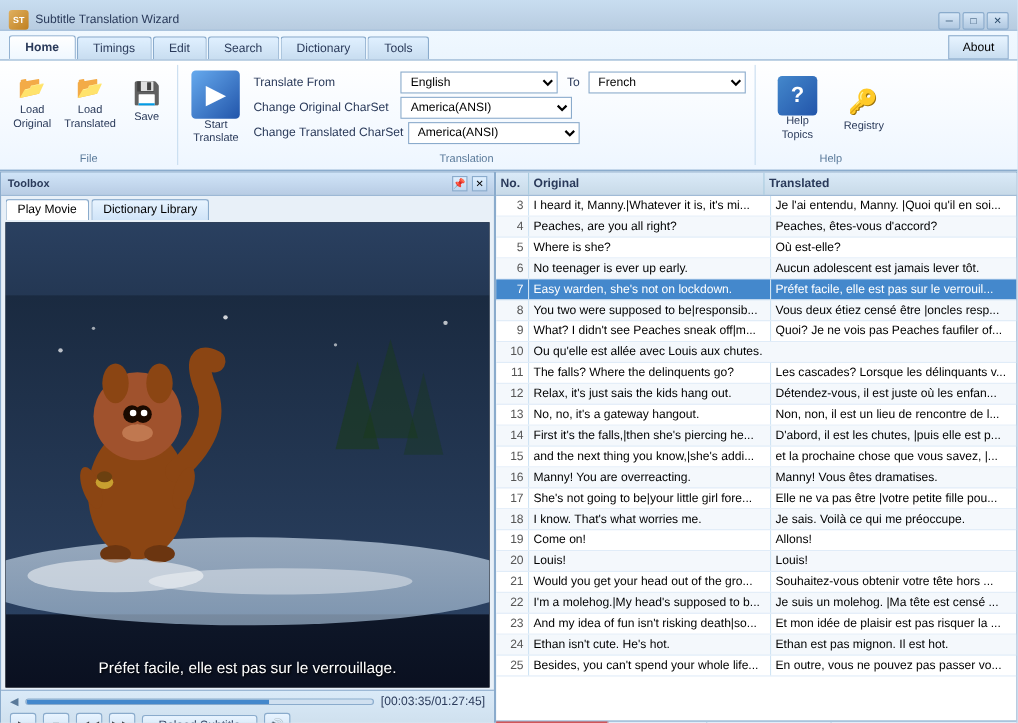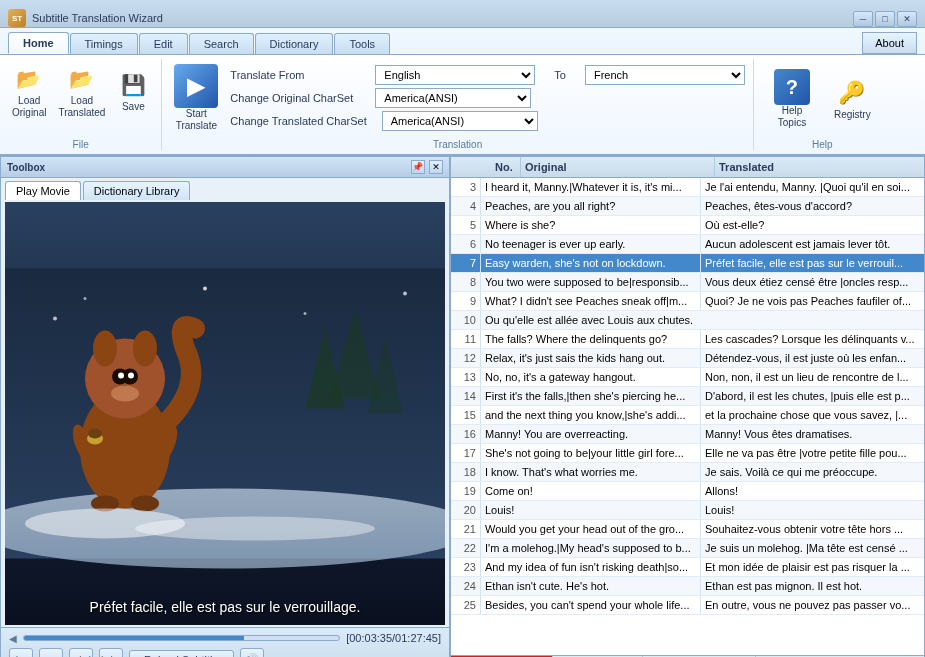--- a/index.html
+++ b/index.html
@@ -154,33 +154,33 @@
     
     .translation-controls {
       display: flex;
       flex-direction: column;
       gap: 3px;
       padding: 4px 0;
     }
     .translate-row {
       display: flex;
       align-items: center;
-      gap: 15px;
+      gap: 4px;
       font-size: 11px;
       color: #2a3a5a;
     }
     .translate-row label { min-width: 130px; }
     .translate-select {
       border: 1px solid #8aabcc;
       background: white;
       padding: 1px 4px;
       font-size: 11px;
       height: 20px;
     }
-    .translate-select-wide { width: 160px; }
+    .translate-select-wide { width: 143px; }
     .translate-select-med { width: 156px; }
     .to-label { color: #2a3a5a; }
 
     
     .help-group {
       display: flex;
       gap: 8px;
       align-items: center;
       padding: 4px;
     }
@@ -364,21 +364,21 @@
       background: white;
     }
     .table-header {
       display: flex;
       background: linear-gradient(to bottom, #daeaf8, #c8dae8);
       border-bottom: 1px solid #8aabcc;
       font-size: 11px;
       font-weight: bold;
       color: #2a3a5a;
     }
-    .th-no { width: 30px; min-width: 30px; padding: 4px; border-right: 1px solid #aacce0; margin-left: 40px; }
+    .th-no { width: 30px; min-width: 30px; padding: 4px; border-right: 1px solid #aacce0; }
     .th-orig { flex: 1; padding: 4px; border-right: 1px solid #aacce0; }
     .th-trans { flex: 1; padding: 4px; }
     .th-scroll { width: 16px; }
 
     .table-body {
       flex: 1;
       overflow-y: auto;
     }
     .table-row {
       display: flex;

